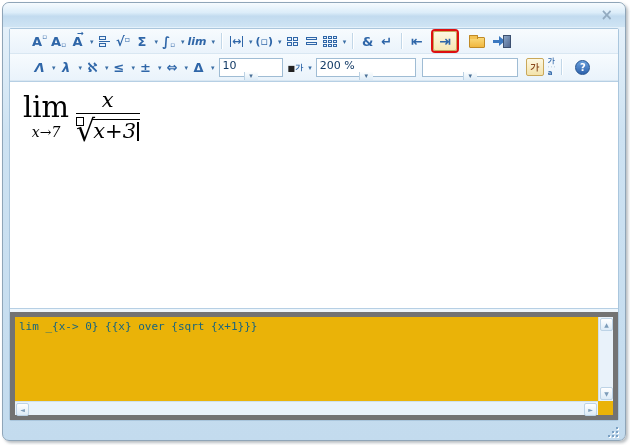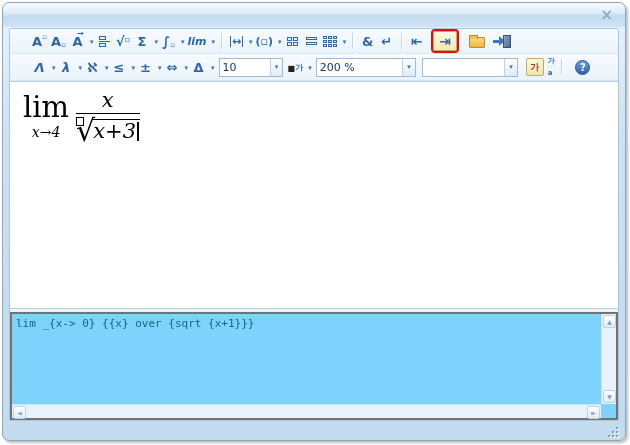--- a/index.html
+++ b/index.html
@@ -53,21 +53,21 @@
   .icon-folder{ width:16px; height:11px; background:linear-gradient(#fad97a,#f0b73f);
     border:1px solid #c08a26; border-radius:1px; position:relative; margin-top:2px; }
   .icon-folder::before{ content:""; position:absolute; left:-1px; top:-3px; width:7px; height:3px;
     background:#f3c253; border:1px solid #c08a26; border-bottom:none; border-radius:1px 1px 0 0; }
   .icon-exit{ display:flex; align-items:center; }
   .icon-exit .bar{ width:6px; height:3px; background:#3a78c0; }
   .icon-exit .tri{ width:0; height:0; border-top:5px solid transparent; border-bottom:5px solid transparent; border-left:6px solid #3a78c0; }
   .icon-exit .door{ width:8px; height:13px; background:linear-gradient(120deg,#8aa6c8,#51678f); border:1px solid #3c5070; margin-left:-2px; }
 
   .combo{ display:flex; align-items:center; height:19px; background:#fff;
-    border:1px solid #9fbcd4; margin:0 3px; }
+    border:1px solid #9fbcd4; margin:0 3px;flex-direction:column; }
   .combo input{ border:none; outline:none; width:100%; height:100%; font-size:11px; color:#123a66;
     padding:0 3px; font-family:"DejaVu Sans",sans-serif; background:transparent; }
   .combo .dd-btn{ width:14px; height:17px; background:linear-gradient(#fdfefe,#dcebf7);
     border-left:1px solid #bcd2e4; display:flex; align-items:center; justify-content:center;
     font-size:7px; color:#4a6f96; }
   .fontmark{ display:flex; align-items:flex-end; }
   .fontmark .sq{ font-size:8px; line-height:8px; color:#222; }
   .fontmark .kt{ font-size:8px; color:#2f66a8; }
   .toggle-btn{ background:linear-gradient(#fdf8e3,#f3e3ac); border:1px solid #c9a85a; border-radius:2px;
     width:18px; height:18px; font-size:9px; color:#8a4a20; font-weight:bold;
@@ -96,21 +96,21 @@
   .frac-num{ font-size:21px; line-height:21px; }
   .frac-bar{ align-self:stretch; border-top:1.6px solid #000; margin:2px 0 1px; }
   .frac-den{ display:flex; align-items:flex-end; }
   .radical{ position:relative; display:inline-flex; align-items:flex-end; padding-top:3px; }
   .rad-degree{ position:absolute; left:0; top:2px; width:8px; height:9px; border:1.2px solid #000; background:#fff; }
   .rad-sign{ font-size:30px; line-height:25px; font-style:normal; letter-spacing:-2px; }
   .radicand{ border-top:1.6px solid #000; font-size:21px; line-height:23px; padding:0 1px; margin-left:-1px; }
   .caret{ display:inline-block; width:1.5px; height:19px; background:#000; margin-left:1px; vertical-align:-3px; }
 
   
-  .script-panel{ height:108px; margin-top:3px; background:#7dd3fc; border:2px solid #737373;
+  .script-panel{ height:108px; margin-top:3px; background:#eab308; border:5px solid #737373;
     position:relative; }
   .script-text{ position:absolute; left:4px; top:3px; right:18px; font-family:"DejaVu Sans Mono","Liberation Mono",monospace;
     font-size:11px; color:#17647f; white-space:pre; }
   .vscroll{ position:absolute; right:0; top:0; bottom:14px; width:15px; background:#e9f2fa;
     border-left:1px solid #cfe0ee; display:flex; flex-direction:column; justify-content:space-between; }
   .hscroll{ position:absolute; left:0; right:15px; bottom:0; height:14px; background:#e9f2fa;
     border-top:1px solid #cfe0ee; display:flex; justify-content:space-between; }
   .sbtn{ width:13px; height:13px; margin:1px; background:linear-gradient(#ffffff,#ddebf7);
     border:1px solid #bdd3e6; border-radius:2px; display:flex; align-items:center; justify-content:center;
     font-size:6px; color:#7d9cb9; }
@@ -308,21 +308,21 @@
 
       <div class="help-btn">
         <span>?</span>
       </div>
     </div>
 
     <div class="eq-panel">
       <div class="eq-row">
         <span class="lim-block">
           <span class="lim-main">lim</span><br>
-          <span class="lim-sub">x→4</span>
+          <span class="lim-sub">x→7</span>
         </span>
         <span class="frac">
           <span class="frac-num">x</span>
           <span class="frac-bar"></span>
           <span class="frac-den">
             <span class="radical">
               <span class="rad-degree"></span>
               <span class="rad-sign">√</span>
               <span class="radicand"><span>x+3</span><span class="caret"></span></span>
             </span>

